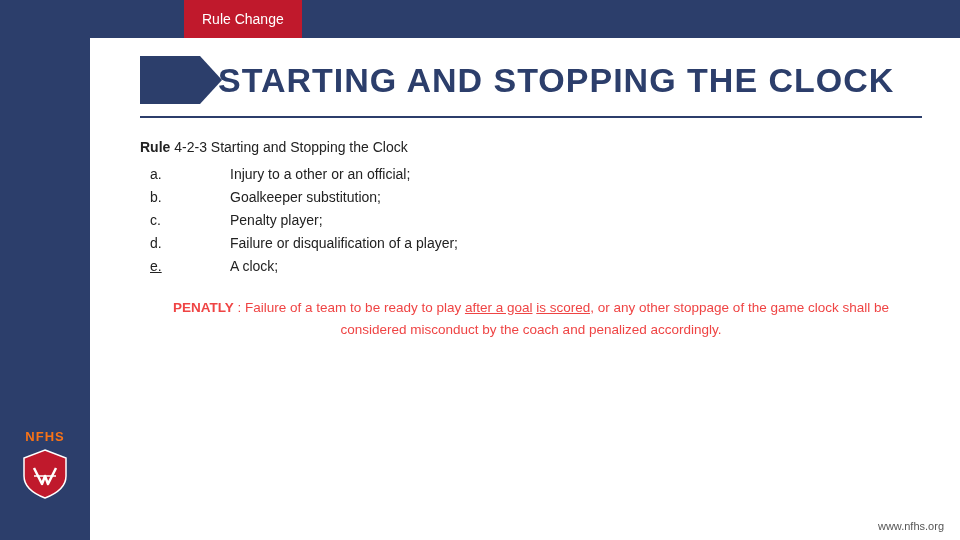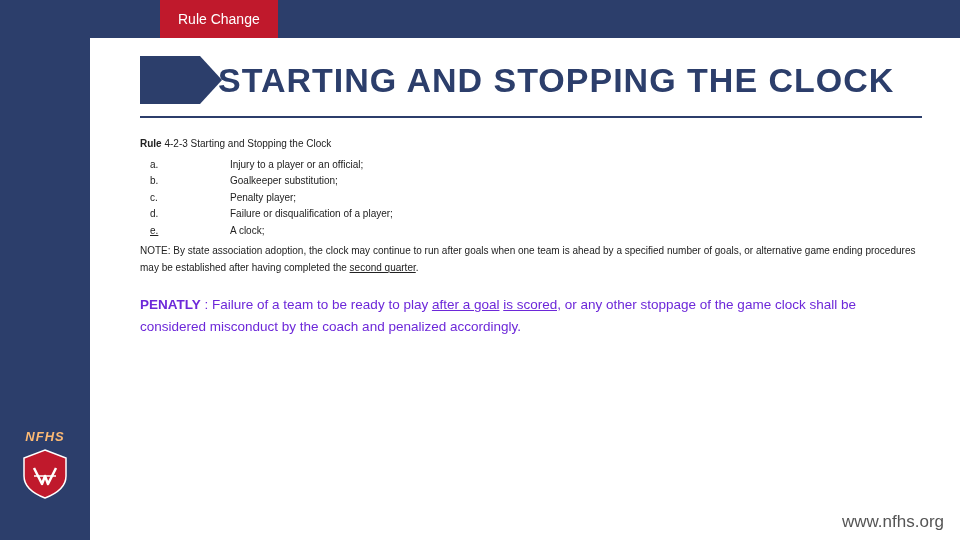--- a/index.html
+++ b/index.html
@@ -12,20 +12,21 @@
       overflow: hidden;
       position: relative;
     }
 
     
     .top-bar {
       width: 100%;
       height: 38px;
       background: #2c3e6b;
       display: flex;
+      padding-left: 24px;
     }
 
     .top-bar-label {
       background: #c0192c;
       color: #ffffff;
       font-size: 14px;
       font-weight: 500;
       padding: 6px 18px;
       height: 100%;
       display: flex;
@@ -88,21 +89,21 @@
     .page-title {
       font-size: 34px;
       font-weight: 900;
       color: #2c3e6b;
       letter-spacing: 1px;
       text-transform: uppercase;
     }
 
     
     .rule-content {
-      font-size: 10px;
+      font-size: 14px;
       color: #222;
       line-height: 1.65;
     }
 
     .rule-content p {
       margin-bottom: 4px;
     }
 
     .rule-bold {
       font-weight: bold;
@@ -128,55 +129,55 @@
     }
 
     .rule-cell-right {
       display: table-cell;
       padding-left: 30px;
     }
 
     .penalty-section {
       margin-top: 18px;
       font-size: 13.5px;
-      color: #6d28d9;
+      color: #ef4444;
       line-height: 1.65;
+      text-align: center;
     }
 
     
     .nfhs-logo {
       position: absolute;
       left: 10px;
       bottom: 40px;
       width: 70px;
       display: flex;
       flex-direction: column;
       align-items: center;
     }
 
     .nfhs-text {
       font-size: 13px;
       font-weight: bold;
-      color: #fdba74;
+      color: #f97316;
       letter-spacing: 1px;
       margin-bottom: 4px;
-      font-style: italic;
     }
 
     .nfhs-shield {
       width: 46px;
       height: 52px;
     }
 
     
     .footer {
       position: absolute;
       bottom: 8px;
       right: 16px;
-      font-size: 17px;
+      font-size: 11px;
       color: #555;
     }
   </style>
 </head>
 <body>
 
 <div class="top-bar">
   <div class="top-bar-label">Rule Change</div>
 </div>
 
@@ -201,43 +202,40 @@
 
   <div class="rule-content">
     <p>
       <span class="rule-bold">Rule</span>
       <span> 4-2-3 Starting and Stopping the Clock</span>
     </p>
 
     <div class="rule-table">
       <div class="rule-row">
         <div class="rule-cell-left">a.</div>
-        <div class="rule-cell-right">Injury to a player or an official;</div>
+        <div class="rule-cell-right">Injury to a other or an official;</div>
       </div>
       <div class="rule-row">
         <div class="rule-cell-left">b.</div>
         <div class="rule-cell-right">Goalkeeper substitution;</div>
       </div>
       <div class="rule-row">
         <div class="rule-cell-left">c.</div>
         <div class="rule-cell-right">Penalty player;</div>
       </div>
       <div class="rule-row">
         <div class="rule-cell-left">d.</div>
         <div class="rule-cell-right">Failure or disqualification of a player;</div>
       </div>
       <div class="rule-row">
         <div class="rule-cell-left"><span class="underline">e.</span></div>
         <div class="rule-cell-right">A clock;</div>
       </div>
     </div>
 
-    <p>
-      NOTE: By state association adoption, the clock may continue to run after goals when one team is ahead by a specified number of goals, or alternative game ending procedures may be established after having completed the <span class="underline">second quarter</span>.
-    </p>
   </div>
 
   <div class="penalty-section">
     <p>
       <span class="rule-bold">PENATLY</span>
       <span> : Failure of a team to be ready to play </span><span class="underline">after a goal</span><span> </span><span class="underline">is scored,</span><span> or any other stoppage of the game clock shall be considered misconduct by the coach and penalized accordingly.</span>
     </p>
   </div>
 </div>
 

